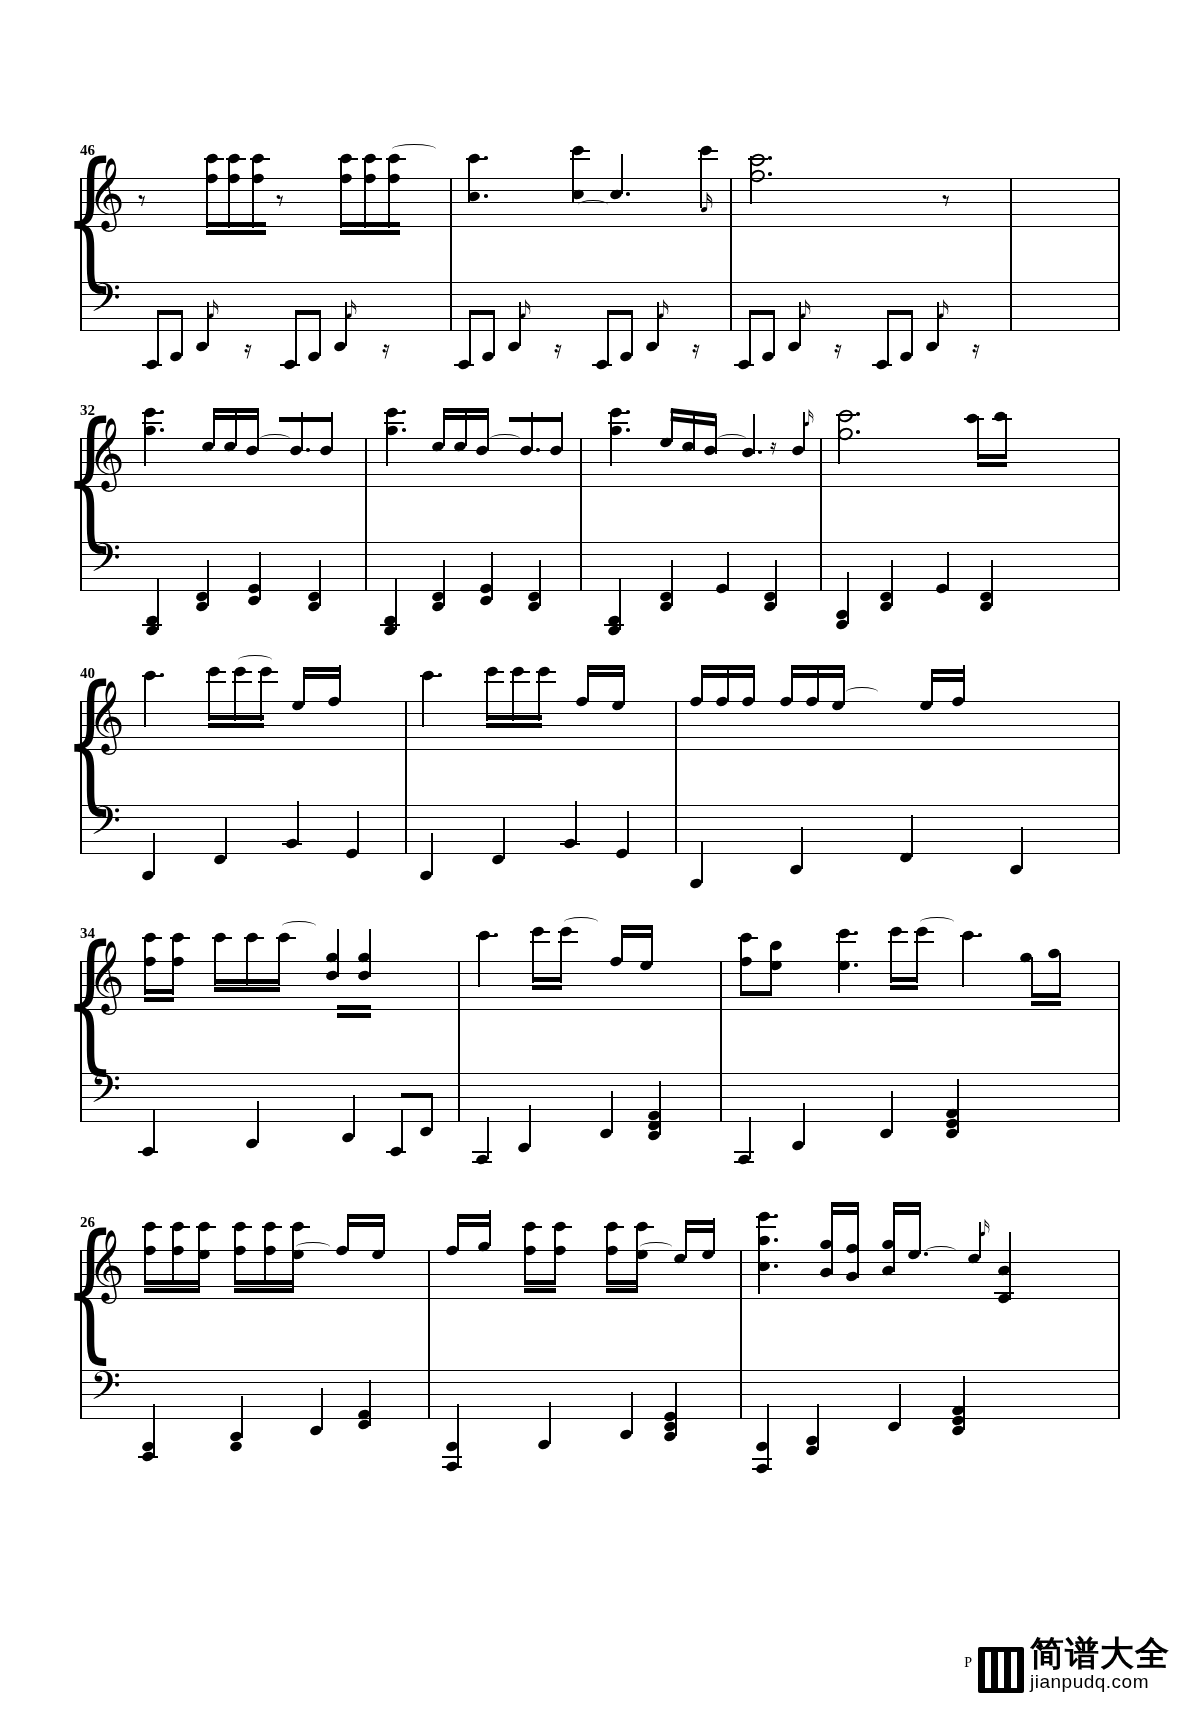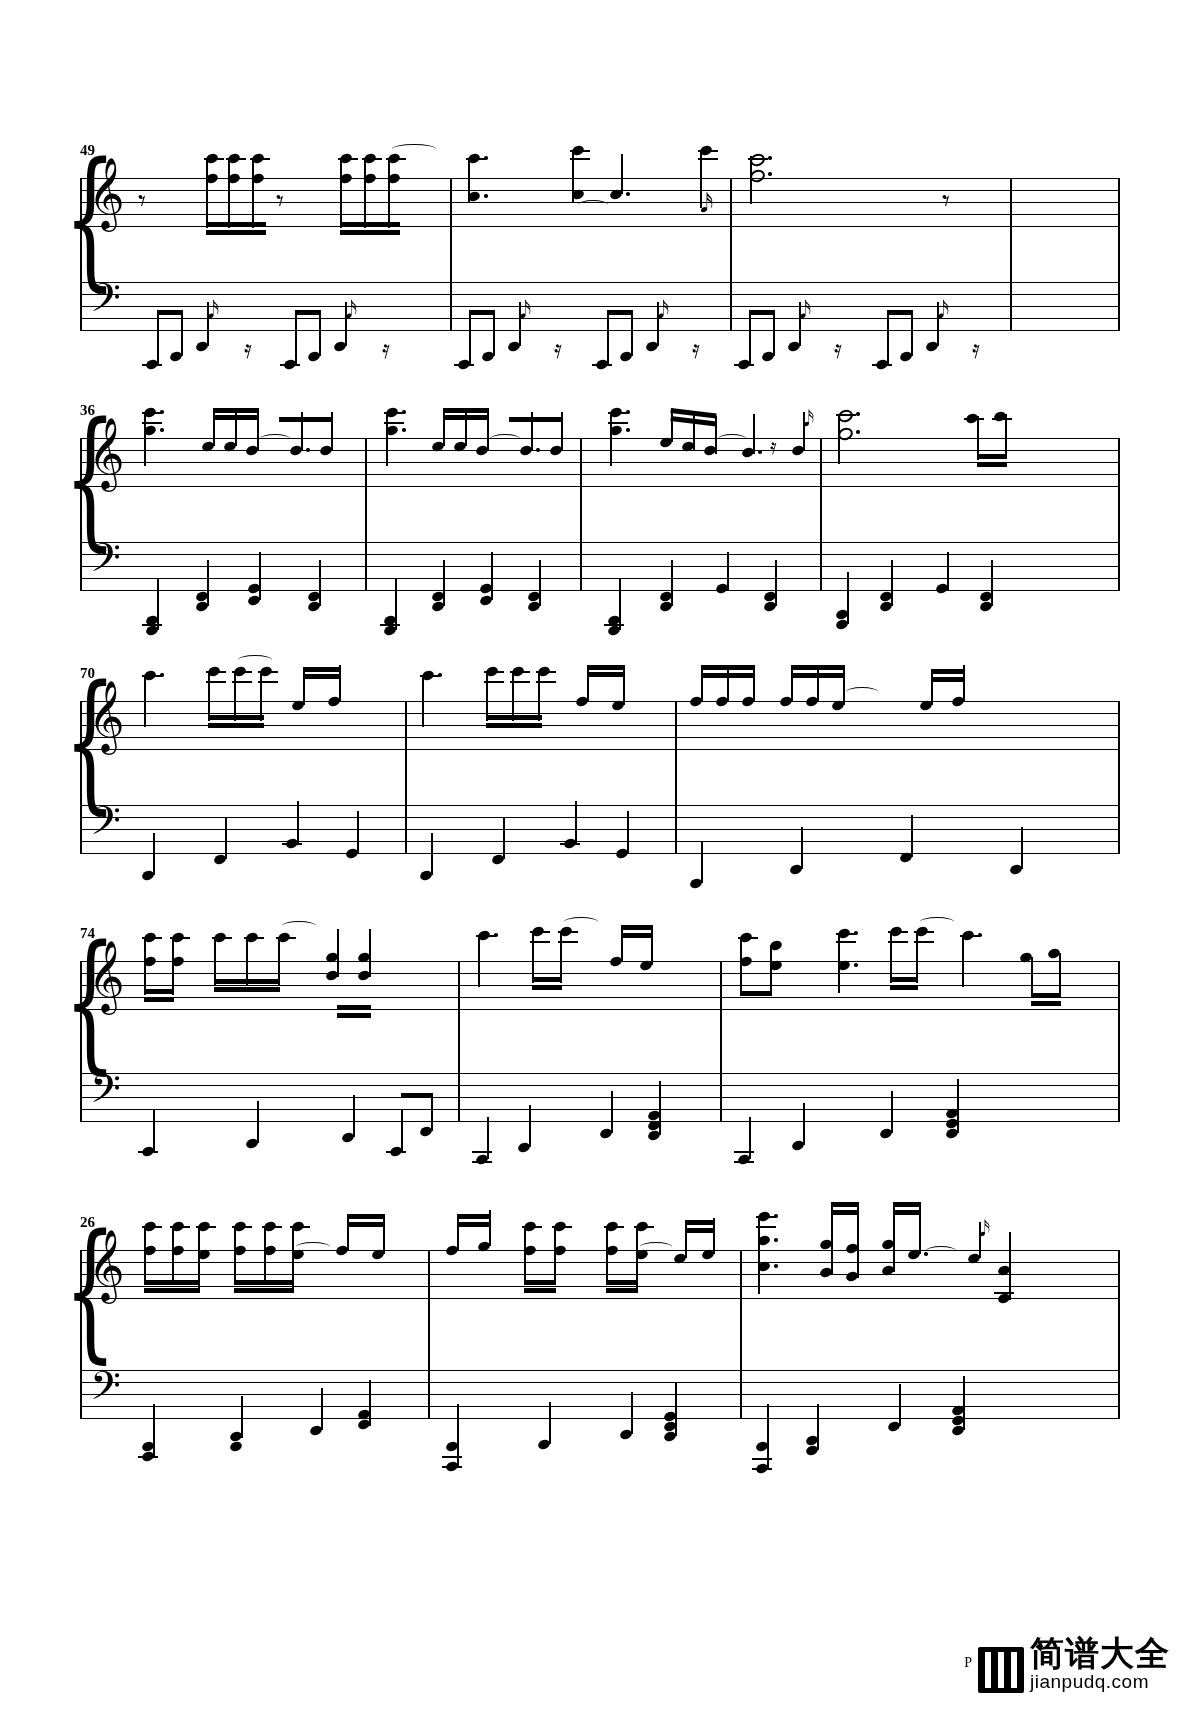--- a/index.html
+++ b/index.html
@@ -212,21 +212,21 @@
     line-height: 1.1;
     letter-spacing: 0.5px;
   }
 </style>
 </head>
 <body>
 
 <div class="page">
 
   <div class="system" style="top:160px;">
-    <div class="measure-number">49</div>
+    <div class="measure-number">46</div>
     <div class="brace">{</div>
     <div class="sysbar" style="top:18px;height:152px;"></div>
 
     <div class="staff" style="top:18px;">
       <div class="ln"></div>
         <div class="ln"></div>
         <div class="ln"></div>
         <div class="ln"></div>
         <div class="ln"></div>
     </div>
@@ -374,21 +374,21 @@
     <div class="nh" style="left:820px;top:192px;"></div>
     <div class="stem" style="left:831px;top:150px;height:46px;"></div>
     <div class="beam" style="left:807px;top:150px;width:26px;"></div>
     <div class="nh" style="left:846px;top:182px;"></div>
     <div class="stem" style="left:857px;top:142px;height:44px;"></div>
     <div class="glyph" style="left:857px;top:138px;font-size:24px;">𝅘𝅥𝅯</div>
     <div class="glyph" style="left:892px;top:176px;font-size:26px;">𝄿</div>
   </div>
 
   <div class="system" style="top:420px;">
-    <div class="measure-number">36</div>
+    <div class="measure-number">32</div>
     <div class="brace">{</div>
     <div class="sysbar" style="top:18px;height:152px;"></div>
 
     <div class="staff" style="top:18px;">
       <div class="ln"></div>
         <div class="ln"></div>
         <div class="ln"></div>
         <div class="ln"></div>
         <div class="ln"></div>
     </div>
@@ -545,21 +545,21 @@
     <div class="nh" style="left:800px;top:182px;"></div>
     <div class="stem" style="left:811px;top:140px;height:46px;"></div>
     <div class="nh" style="left:856px;top:164px;"></div>
     <div class="stem" style="left:867px;top:132px;height:38px;"></div>
     <div class="nh" style="left:900px;top:172px;"></div>
     <div class="nh" style="left:900px;top:182px;"></div>
     <div class="stem" style="left:911px;top:140px;height:46px;"></div>
   </div>
 
   <div class="system" style="top:683px;">
-    <div class="measure-number">70</div>
+    <div class="measure-number">40</div>
     <div class="brace">{</div>
     <div class="sysbar" style="top:18px;height:152px;"></div>
 
     <div class="staff" style="top:18px;">
       <div class="ln"></div>
         <div class="ln"></div>
         <div class="ln"></div>
         <div class="ln"></div>
         <div class="ln"></div>
     </div>
@@ -683,21 +683,21 @@
     <div class="stem" style="left:621px;top:158px;height:42px;"></div>
     <div class="nh" style="left:710px;top:182px;"></div>
     <div class="stem" style="left:721px;top:144px;height:42px;"></div>
     <div class="nh" style="left:820px;top:170px;"></div>
     <div class="stem" style="left:831px;top:132px;height:42px;"></div>
     <div class="nh" style="left:930px;top:182px;"></div>
     <div class="stem" style="left:941px;top:144px;height:42px;"></div>
   </div>
 
   <div class="system" style="top:943px;">
-    <div class="measure-number">74</div>
+    <div class="measure-number">34</div>
     <div class="brace">{</div>
     <div class="sysbar" style="top:18px;height:160px;"></div>
 
     <div class="staff" style="top:18px;">
       <div class="ln"></div>
         <div class="ln"></div>
         <div class="ln"></div>
         <div class="ln"></div>
         <div class="ln"></div>
     </div>

